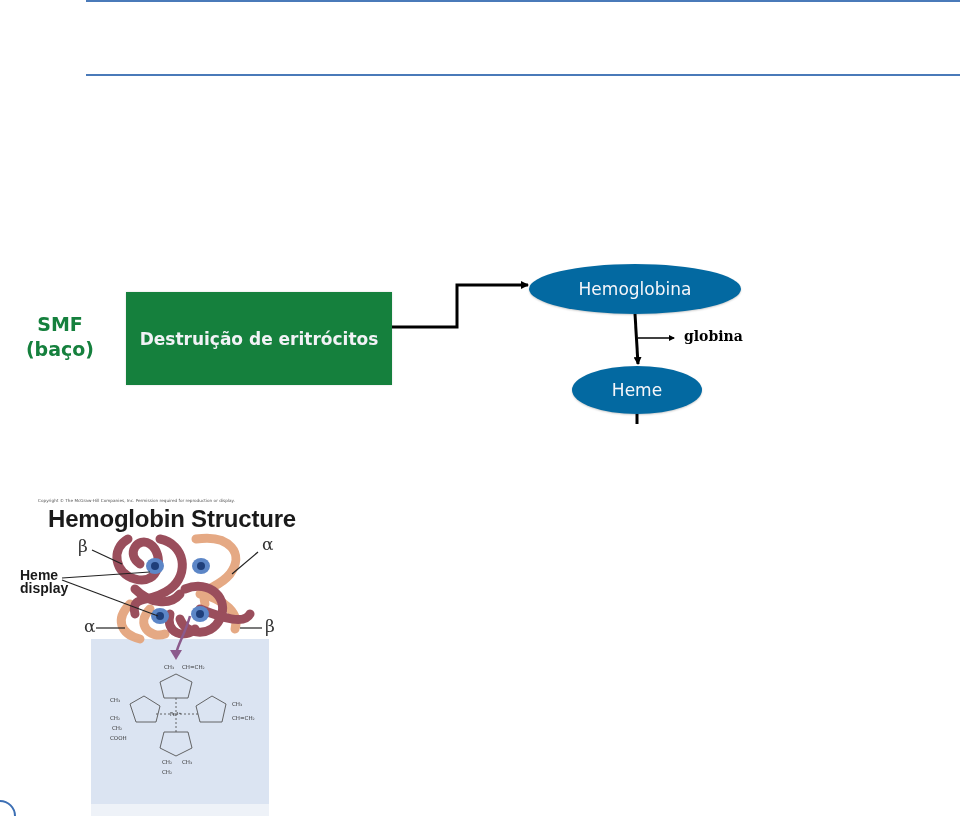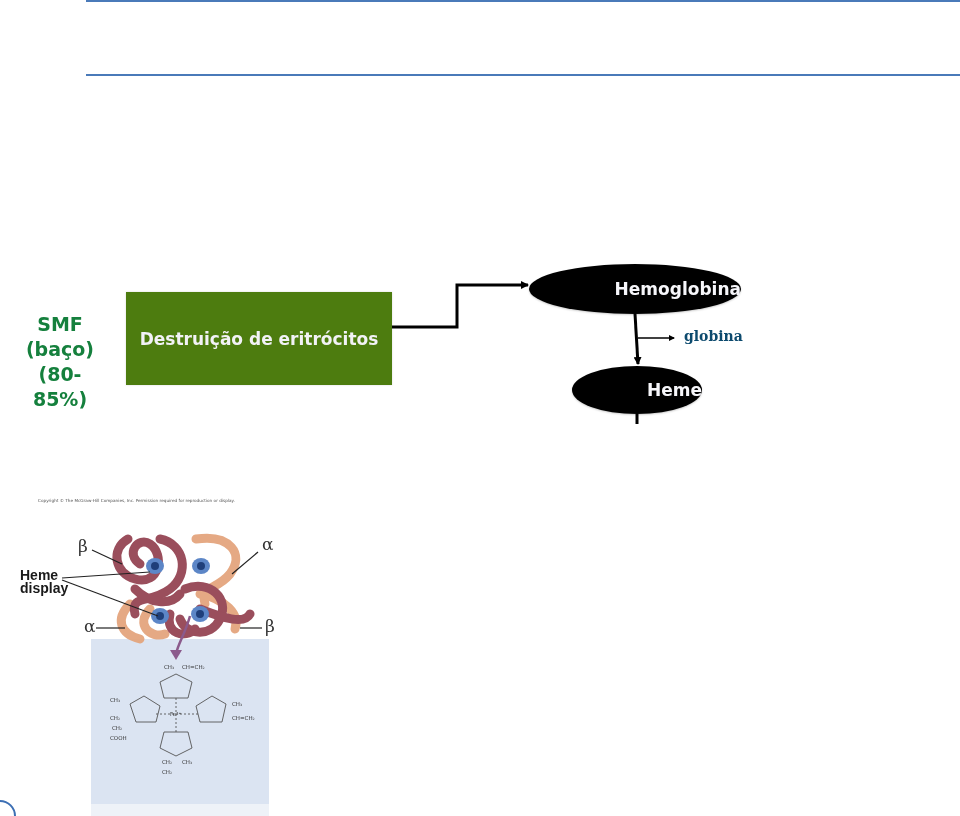--- a/index.html
+++ b/index.html
@@ -13,36 +13,36 @@
     .rule.mid { top: 74px; }
 
     
     .smf-label {
       position: absolute; left: 12px; top: 312px; width: 96px;
       text-align: center; font-weight: bold; font-size: 19px; line-height: 25px;
       color: #15803d; font-family: "DejaVu Sans", sans-serif;
     }
     .box {
       position: absolute; left: 126px; top: 292px; width: 266px; height: 93px;
-      background: #4d7c0f; color: #f2f2f6;
+      background: #15803d; color: #f2f2f6;
       display: flex; align-items: center; justify-content: center; text-align: center;
       font-weight: bold; font-size: 17px; line-height: 22px;
       box-shadow: 0 0 2px rgba(0,0,0,0.15);
     }
     .ellipse {
-      position: absolute; background: #000000; color: #f6f6fa;
+      position: absolute; background: #0369a1; color: #f6f6fa;
       border-radius: 50%;
-      display: flex; align-items: center; justify-content: flex-end;
-      font-weight: bold; box-shadow: 0 1px 2px rgba(0,0,0,0.2);
+      display: flex; align-items: center; justify-content: center;
+      font-weight: normal; box-shadow: 0 1px 2px rgba(0,0,0,0.2);
     }
     .ell-hemo { left: 529px; top: 264px; width: 212px; height: 50px; font-size: 17px; }
     .ell-heme { left: 572px; top: 366px; width: 130px; height: 48px; font-size: 17px; }
     .globina-label {
       position: absolute; left: 684px; top: 328px; font-size: 14px;
-      font-weight: bold; color: #0c4a6e; font-family: "DejaVu Serif", serif;
+      font-weight: bold; color: #000000; font-family: "DejaVu Serif", serif;
     }
     svg.arrows { position: absolute; left: 0; top: 0; }
 
     
     .figure { position: absolute; left: 0; top: 494px; width: 330px; height: 322px; }
     .copyright {
       position: absolute; left: 38px; top: 4px; width: 280px;
       font-size: 4.2px; color: #555; white-space: nowrap; overflow: hidden;
     }
     .fig-title {
@@ -71,21 +71,20 @@
   </style>
 </head>
 <body>
 
 <div class="rule top"></div>
 <div class="rule mid"></div>
 
 <div class="smf-label">
   <div>SMF</div>
   <div>(baço)</div>
-  <div>(80-85%)</div>
 </div>
 
 <div class="box">
   <div>
     <div>Destruição de eritrócitos</div>
   </div>
 </div>
 
 <svg class="arrows" width="960" height="816">
   <defs>
@@ -105,20 +104,21 @@
 <div class="ellipse ell-hemo">
   <span>Hemoglobina</span>
 </div>
 <div class="globina-label">globina</div>
 <div class="ellipse ell-heme">
   <span>Heme</span>
 </div>
 
 <div class="figure">
   <div class="copyright">Copyright © The McGraw-Hill Companies, Inc. Permission required for reproduction or display.</div>
+  <div class="fig-title">Hemoglobin Structure</div>
 
   <div class="heme-panel"></div>
   <div class="heme-panel-foot"></div>
 
   <svg width="330" height="322" style="position:absolute;left:0;top:0">
 
     <g fill="none" stroke="#e4a57e" stroke-width="9" stroke-linecap="round" opacity="0.95">
       <path d="M196,45 C230,40 245,60 230,80 C215,98 200,90 205,110"></path>
       <path d="M200,100 C225,105 240,120 235,135"></path>
     </g>

